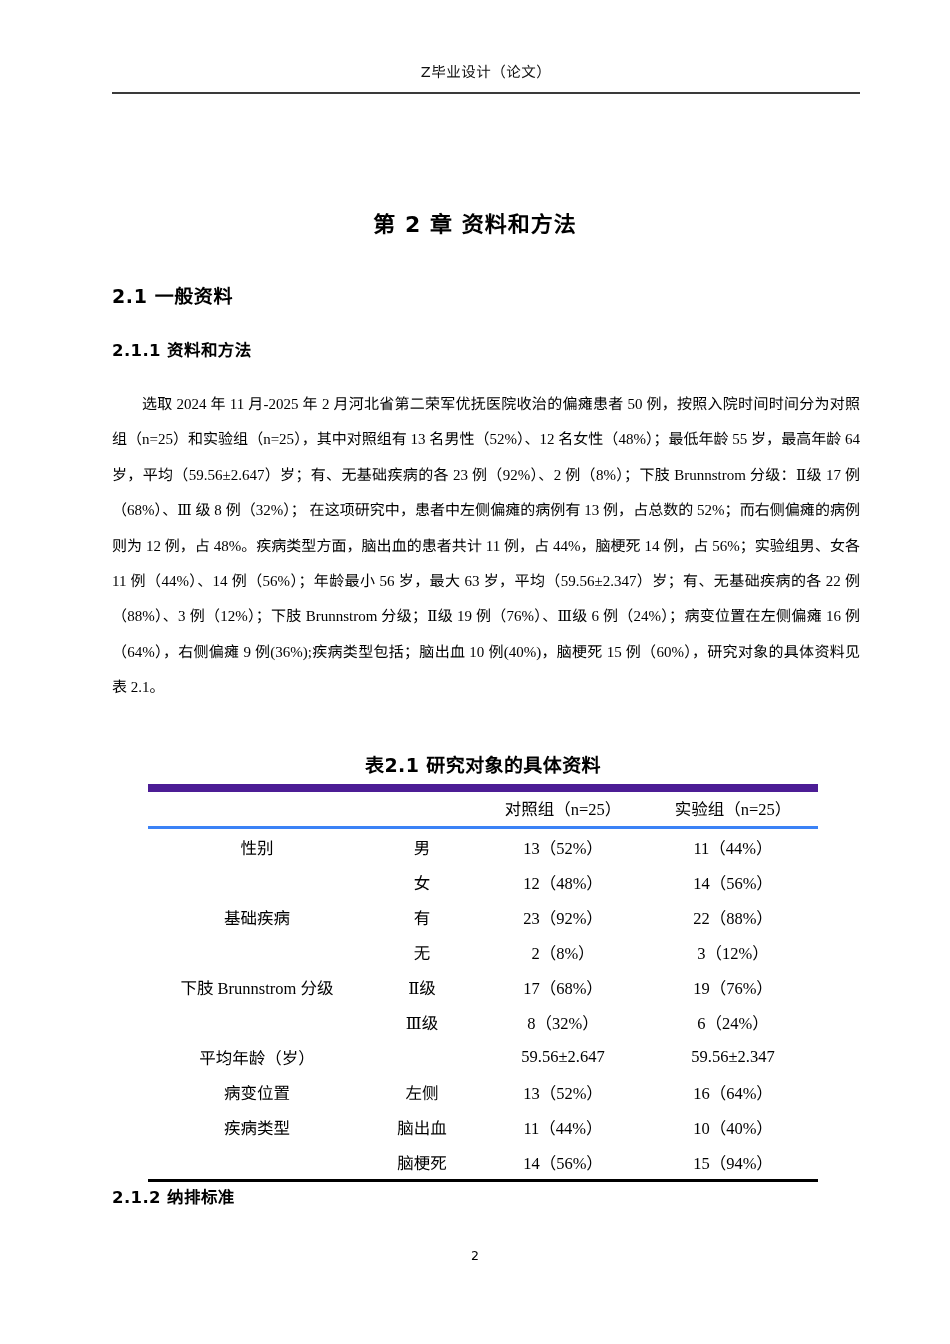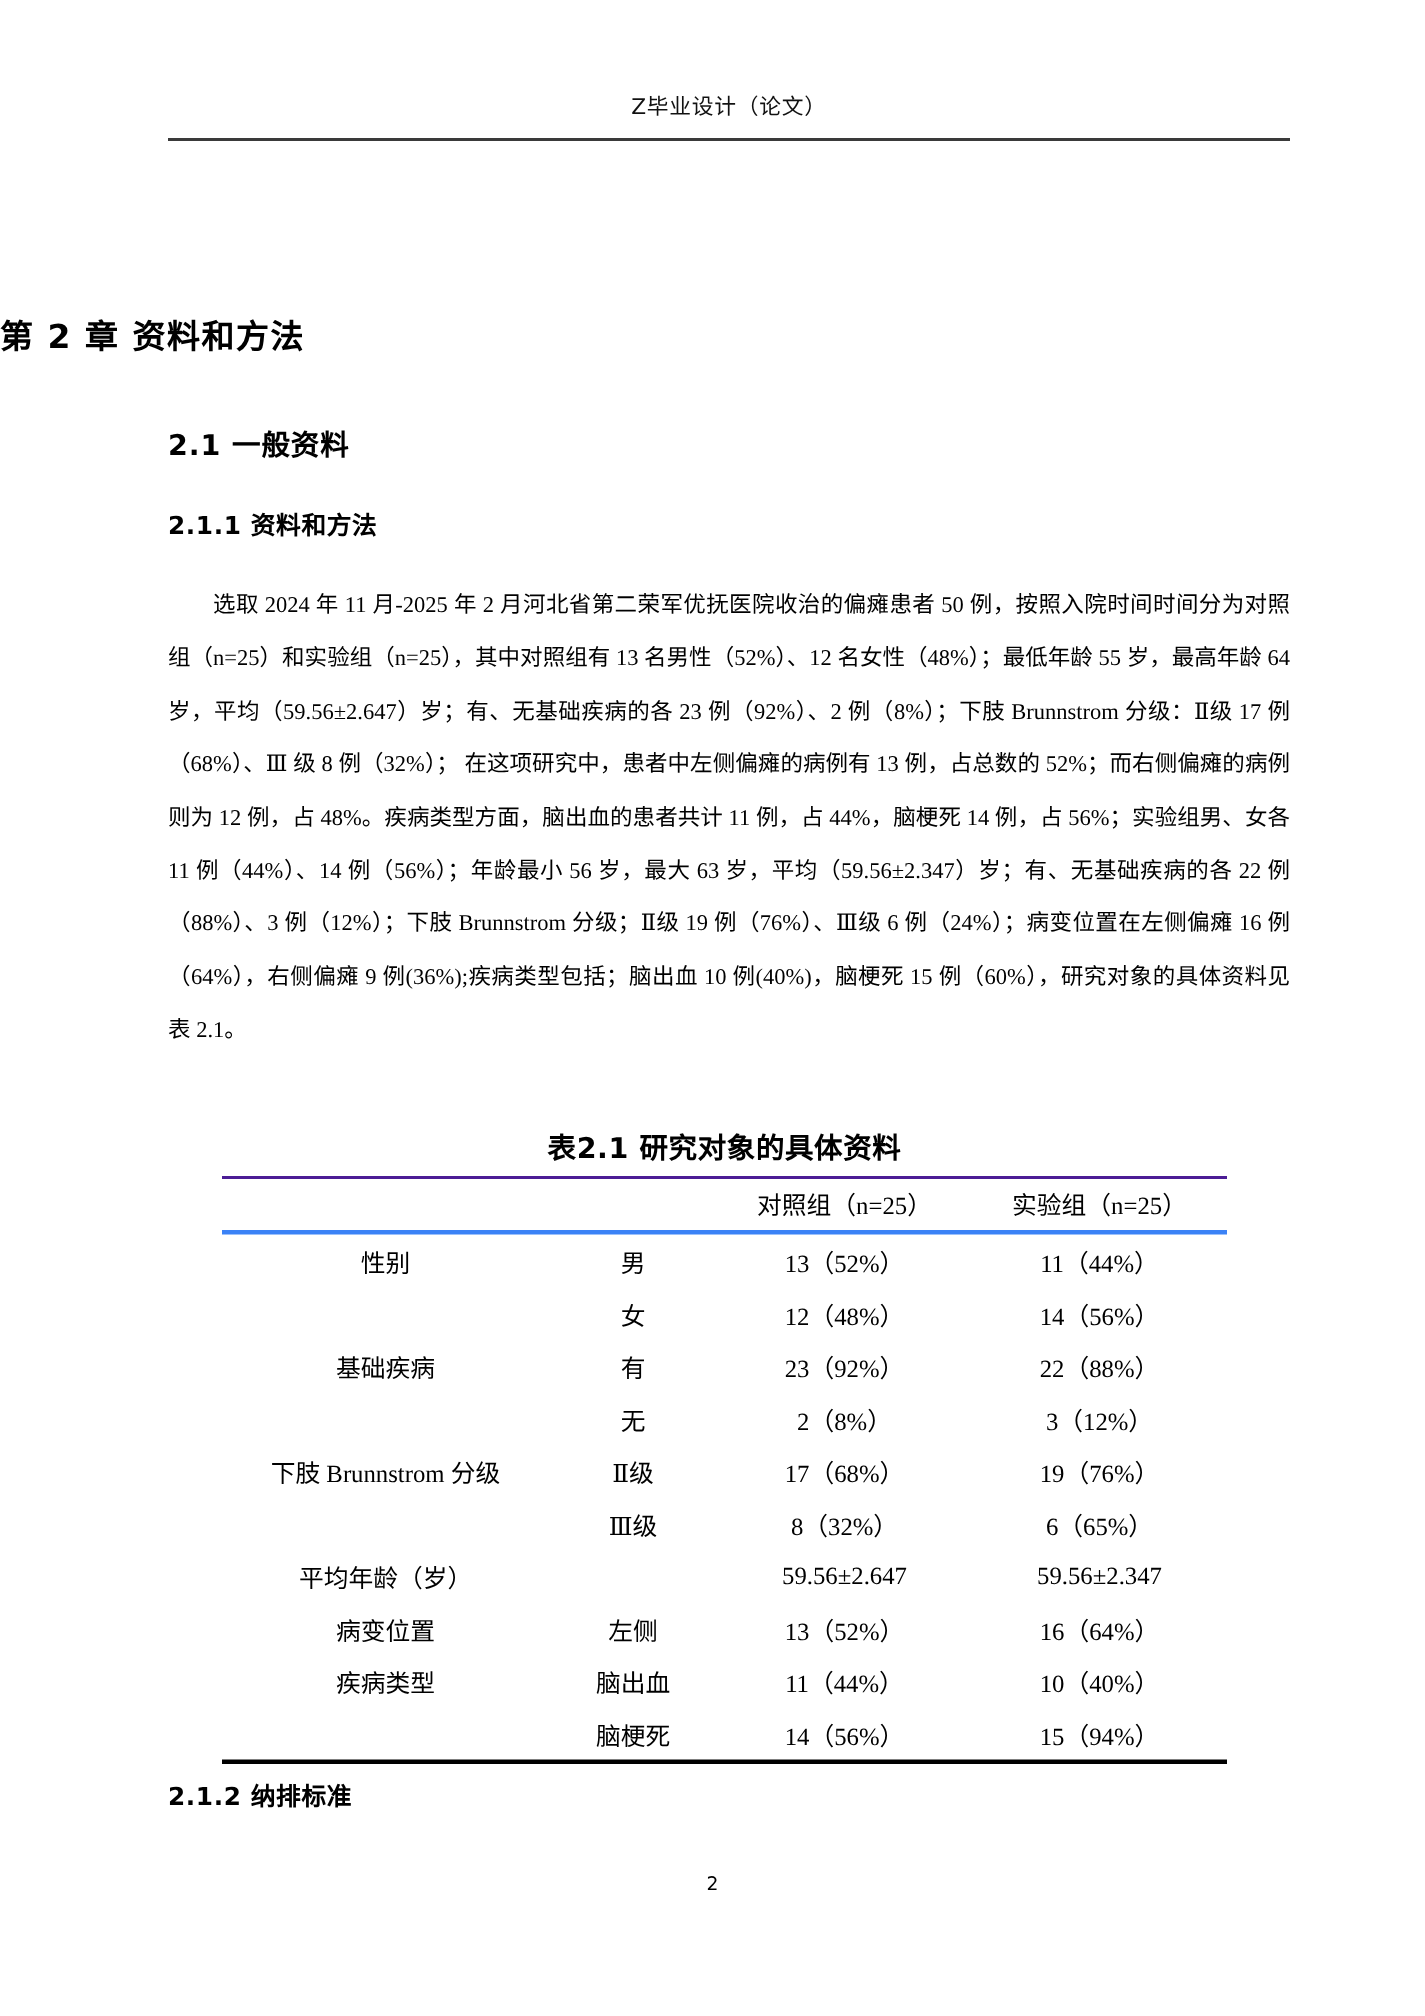--- a/index.html
+++ b/index.html
@@ -48,21 +48,21 @@
     height: 0;
     border-top: 2.2px solid #3a3a3a;
   }
 
   
   .chapter-title {
     position: absolute;
     left: 0;
     top: 206px;
     width: 950px;
-    text-align: left;
+    text-align: center;
     font-family: "DejaVu Sans", "Liberation Sans", sans-serif;
     font-size: 22px;
     font-weight: 700;
     letter-spacing: 1px;
     color: #000;
   }
 
   
   .h2 {
     position: absolute;
@@ -135,21 +135,21 @@
     text-align: center;
     padding: 5.5px 0;
     white-space: nowrap;
   }
   
   .col-cat  { width: 218px; }
   .col-sub  { width: 112px; }
   .col-ctrl { width: 170px; }
   .col-exp  { width: 170px; }
 
-  .rule-top   { border-top: 2px solid #4c1d95; }
+  .rule-top   { border-top: 8px solid #4c1d95; }
   .rule-mid   { border-top: 3px solid #3b82f6; }
   .rule-bot   { border-bottom: 3px solid #000; }
 
   
   .page-number {
     position: absolute;
     left: 0;
     top: 1248px;
     width: 950px;
     text-align: center;
@@ -220,21 +220,21 @@
           <tr>
             <td>下肢 Brunnstrom 分级</td>
             <td>Ⅱ级</td>
             <td>17（68%）</td>
             <td>19（76%）</td>
           </tr>
           <tr>
             <td></td>
             <td>Ⅲ级</td>
             <td>8（32%）</td>
-            <td>6（65%）</td>
+            <td>6（24%）</td>
           </tr>
           <tr>
             <td>平均年龄（岁）</td>
             <td></td>
             <td>59.56±2.647</td>
             <td>59.56±2.347</td>
           </tr>
           <tr>
             <td>病变位置</td>
             <td>左侧</td>

